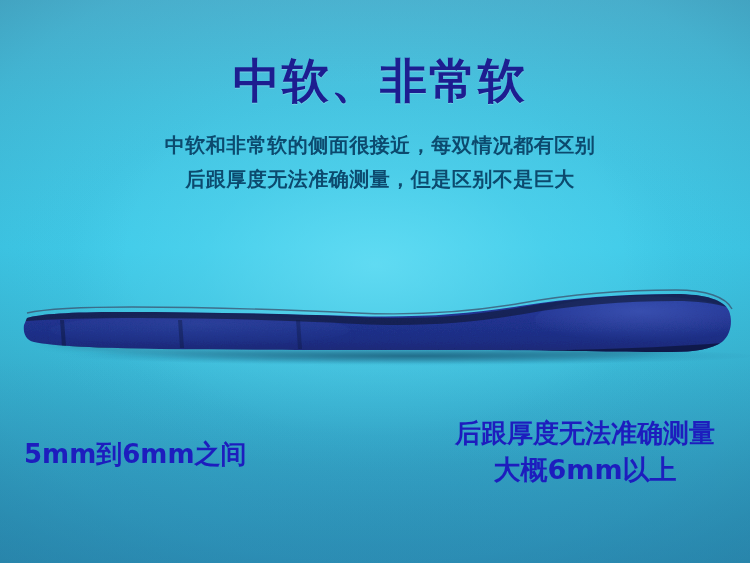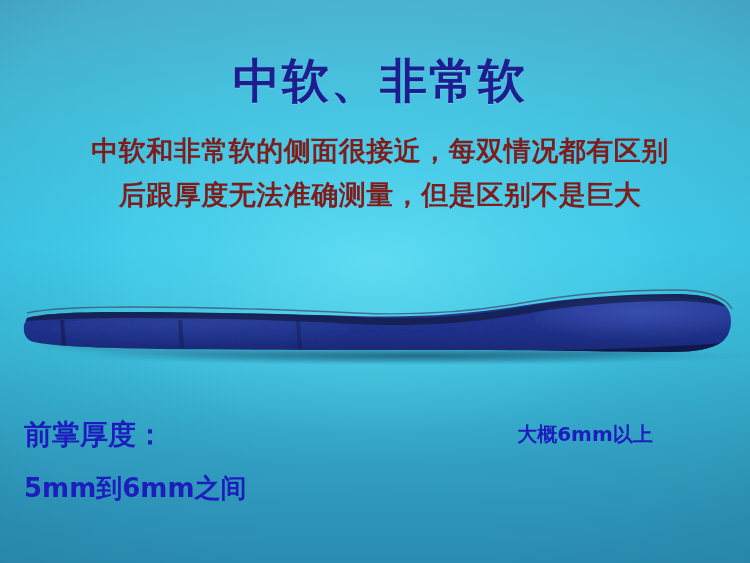--- a/index.html
+++ b/index.html
@@ -70,23 +70,23 @@
     font-size: 47px;
     font-weight: 700;
     letter-spacing: 2px;
     color: #1d1d90;
     line-height: 1.05;
     text-shadow: 0 1px 0 rgba(255,255,255,0.22);
     white-space: nowrap;
   }
   .subtitle {
     font-family: "DejaVu Sans", "Liberation Sans", sans-serif;
-    font-size: 27px;
+    font-size: 20px;
     font-weight: 700;
-    color: #7f1d1d;
+    color: #0c4a6e;
     line-height: 1.48;
     letter-spacing: 0.5px;
     white-space: nowrap;
   }
   .subtitle-1 { margin-top: 26px; }
   .subtitle-2 { margin-top: 4px; }
 
   
   .caption {
     position: absolute;
@@ -95,21 +95,21 @@
     font-weight: 700;
     line-height: 1.22;
     white-space: nowrap;
   }
   .caption-left  { left: 24px;  top: 418px; text-align: left; }
   .caption-right { left: 440px; top: 418px; text-align: center; width: 290px; }
 
   .cap-line-1 { font-size: 28px; }
   .cap-line-2 { font-size: 26px; margin-top: 21px; }
   .caption-right .cap-line-1 { font-size: 26px; }
-  .caption-right .cap-line-2 { font-size: 20px; margin-top: 4px; }
+  .caption-right .cap-line-2 { font-size: 27px; margin-top: 4px; }
 
   
   .insole-stage {
     position: absolute;
     left: 0; top: 280px;
     width: 750px;
     height: 110px;
   }
   .insole-stage svg { display: block; }
 </style>
@@ -259,21 +259,21 @@
       <path d="M 27,33
                C 45,29 85,27 132,27
                C 212,27 292,30 356,33
                C 420,36 470,32 522,23
                C 572,14 622,10 676,10
                C 706,10 726,17 732,29" fill="none" stroke="#39506e" stroke-width="1.4" opacity="0.75"></path>
     </svg>
   </div>
 
   <div class="caption caption-left">
-    <div class="cap-line-1">前掌厚度：</div>
     <div class="cap-line-2">5mm到6mm之间</div>
   </div>
 
   <div class="caption caption-right">
+    <div class="cap-line-1">后跟厚度无法准确测量</div>
     <div class="cap-line-2">大概6mm以上</div>
   </div>
 
 </div>
 
 </body></html>

